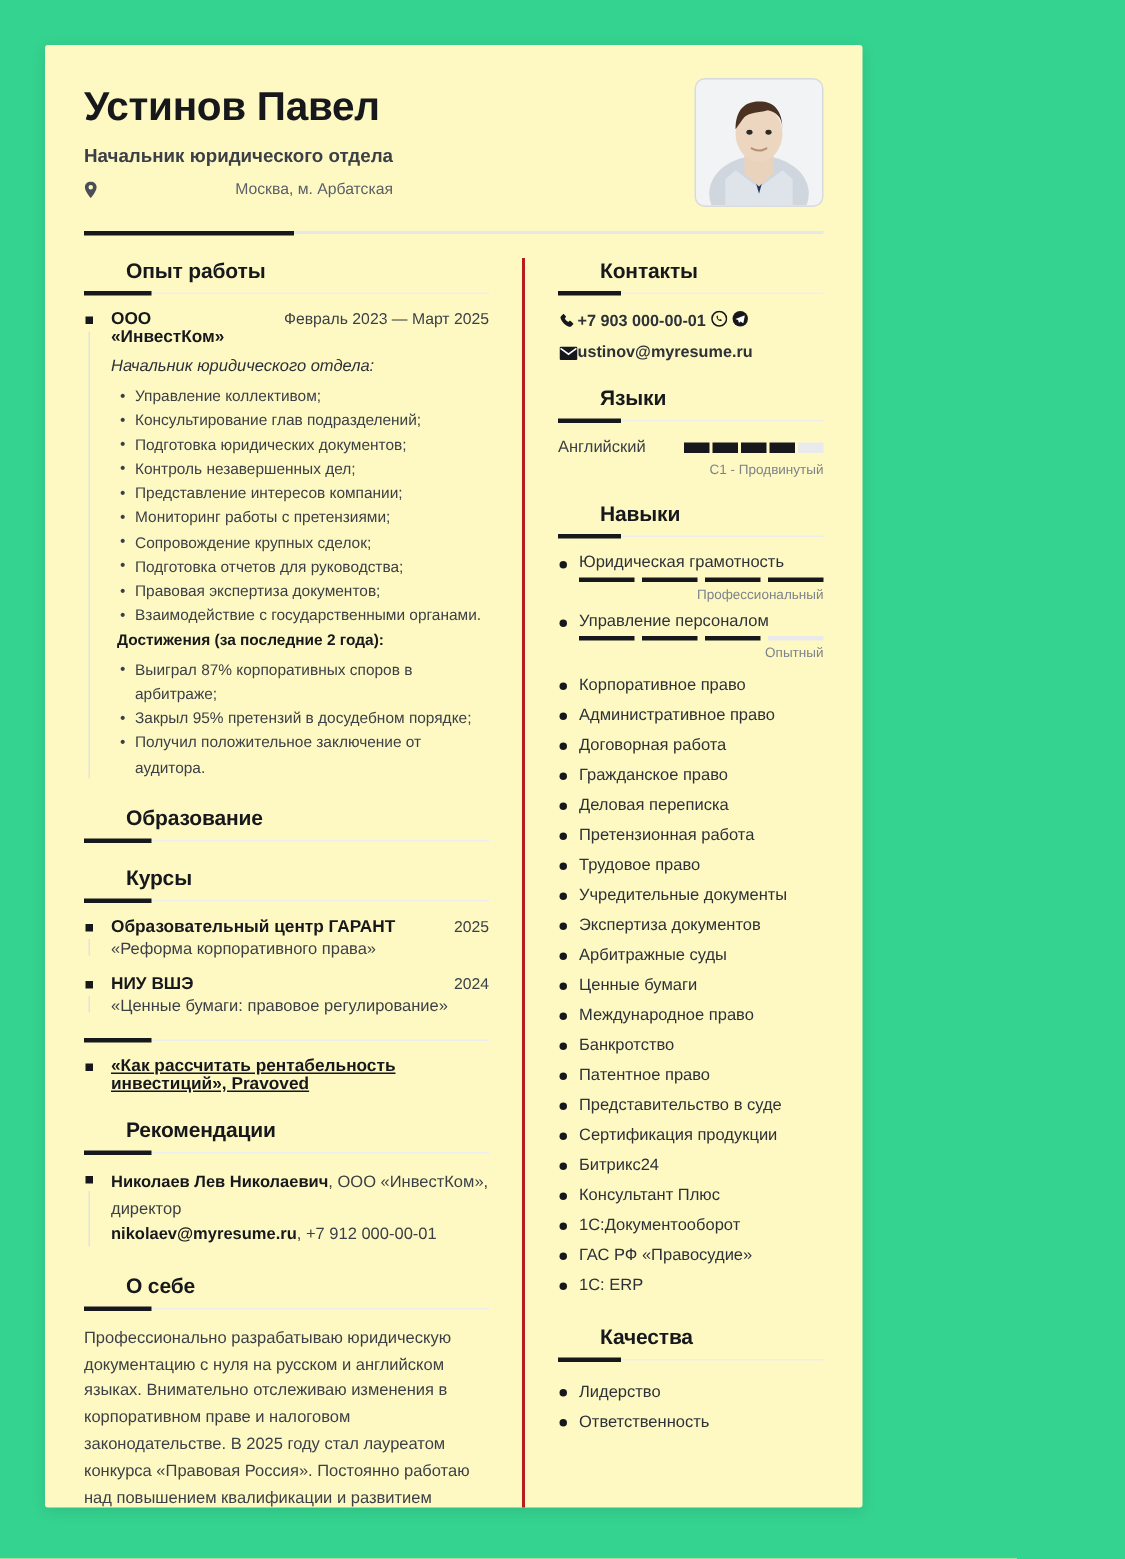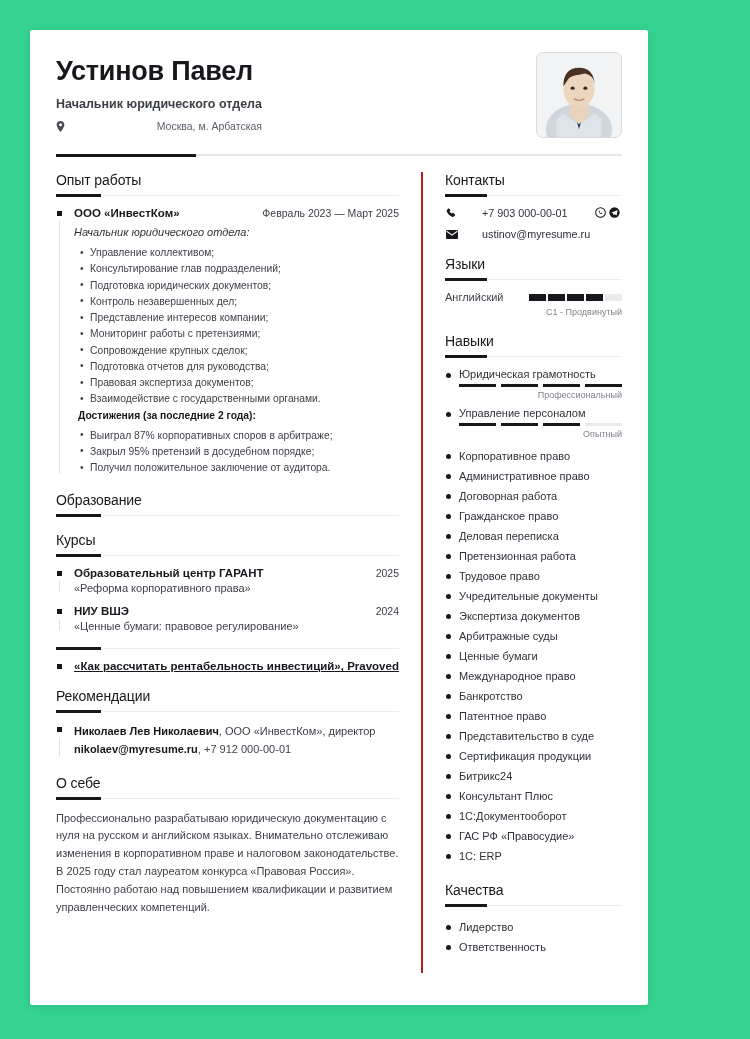--- a/index.html
+++ b/index.html
@@ -9,23 +9,23 @@
     height: 1039px;
     background: #35d390;
     font-family: "Liberation Sans", sans-serif;
     overflow: hidden;
   }
 
   .page {
     position: absolute;
     left: 30px;
     top: 30px;
-    width: 618px;
+    width: 545px;
     height: 975px;
-    background: #ffffff;
+    background: #fef9c3;
     border-radius: 2px;
     box-shadow: 0 2px 10px rgba(0,0,0,0.10);
     padding: 22px 26px 0 26px;
     overflow: hidden;
   }
 
   
   .header { display: flex; justify-content: space-between; align-items: flex-start; }
   .header-left { padding-top: 4px; }
   .name {
@@ -78,23 +78,24 @@
   .col-right {
     width: 208px;
     padding-left: 22px;
     border-left: 2px solid #b91c1c;
   }
 
   
   .section { margin-bottom: 16px; }
   .sec-title {
     font-size: 14px;
-    font-weight: normal;
+    font-weight: bold;
     color: #16181c;
     letter-spacing: -0.1px;
+    margin-left: 28px;
   }
   .sec-rule {
     margin-top: 7px;
     height: 1px;
     background: #ededee;
     position: relative;
     margin-bottom: 11px;
   }
   .sec-rule::before {
     content: "";
@@ -155,24 +156,25 @@
   .rec-line b { color: #16181c; }
 
   .about-text {
     font-size: 11px;
     color: #3b3f46;
     line-height: 1.62;
   }
 
   
   .contact-row {
-    display: flex; gap: 24px;
+    display: flex; align-items: center; gap: 0;
     margin-bottom: 8px;
     font-size: 10.8px;
     color: #2d3138;
+    font-weight: bold;
   }
   .contact-icon { width: 13px; flex: 0 0 13px; display: flex; align-items: center; justify-content: center; }
   .contact-icon svg { display: block; }
   .msg-icons { display: inline-flex; gap: 3px; align-items: center; margin-left: 3px; vertical-align: -2px; }
 
   .lang-row { display: flex; align-items: center; justify-content: space-between; }
   .lang-name { font-size: 11px; color: #3b3f46; }
   .seg-bar { display: flex; gap: 2px; }
   .seg { height: 7px; background: #e9eaec; }
   .seg.on { background: #16181c; }

